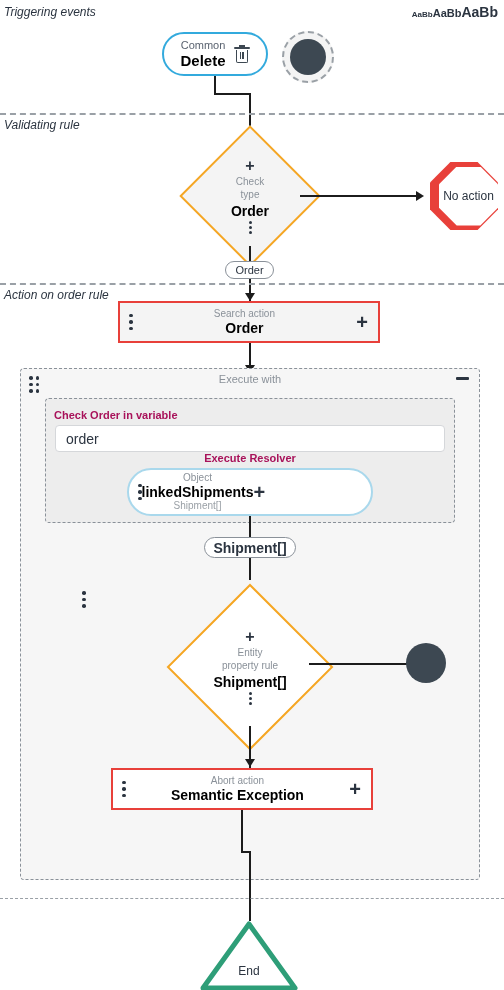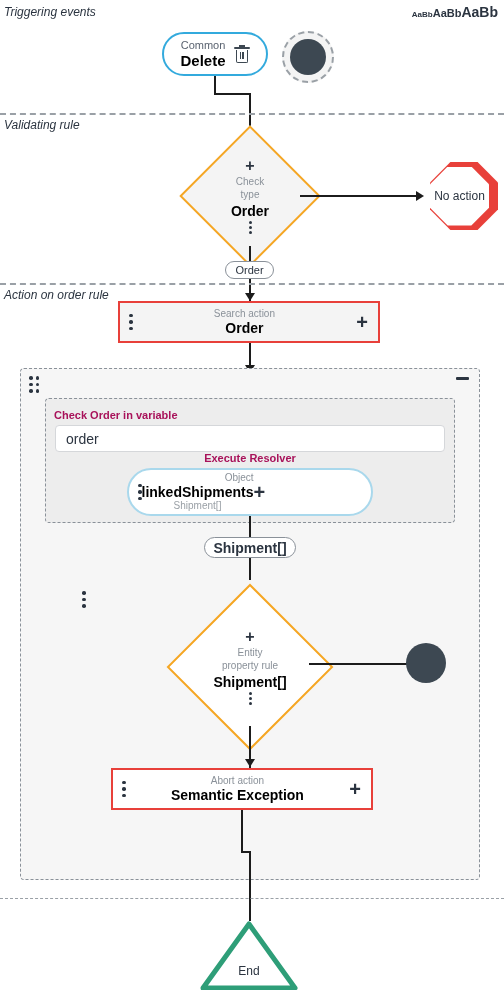--- a/index.html
+++ b/index.html
@@ -65,21 +65,21 @@
     border-top: 5px solid transparent;
     border-bottom: 5px solid transparent;
     border-left: 8px solid #1c1c1c;
   }
 
   
   .node-kind {
     font-size: 10px;
     color: #8a9199;
     line-height: 1.15;
-    text-align: right;
+    text-align: center;
   }
   .node-name {
     font-size: 14px;
     font-weight: bold;
     color: #000000;
     line-height: 1.15;
     text-align: left;
   }
   .node-sub {
     font-size: 10px;
@@ -169,21 +169,21 @@
   }
   .d-plus {
     font-size: 16px; font-weight: bold; color: #2b3440; line-height: 1;
   }
   .d-dots { display: flex; flex-direction: column; gap: 2px; align-items: center; }
   .d-dots i { width: 3px; height: 3px; background: #2b3440; border-radius: 50%; display: block; }
   .octagon-outer {
     position: absolute;
     background: #e8403a;
     clip-path: polygon(30% 0%, 70% 0%, 100% 30%, 100% 70%, 70% 100%, 30% 100%, 0% 70%, 0% 30%);
-    display: flex; align-items: center; justify-content: flex-start;
+    display: flex; align-items: center; justify-content: flex-end;
   }
   .octagon-inner {
     width: calc(100% - 9px); height: calc(100% - 9px);
     background: #ffffff;
     clip-path: polygon(30% 0%, 70% 0%, 100% 30%, 100% 70%, 70% 100%, 30% 100%, 0% 70%, 0% 30%);
     display: flex; align-items: center; justify-content: center;
     font-size: 12px; color: #2b3440;
   }
 
   
@@ -371,20 +371,21 @@
       <div class="node-kind">Search action</div>
       <div class="node-name">Order</div>
     </div>
     <div class="box-plus">+</div>
   </div>
 
   <div class="conn conn-v" style="left:249px; top:343px; height:30px;"></div>
   <div class="arrow-down" style="left:245px; top:365px;"></div>
 
   <div class="container-box container-outer" style="left:20px; top:368px; width:460px; height:512px;">
+    <div class="container-title">Execute with</div>
     <div class="container-collapse"></div>
     <div class="dots6" style="left:8px; top:7px;">
       <i></i>
         <i></i>
         <i></i>
         <i></i>
         <i></i>
         <i></i>
     </div>
   </div>

